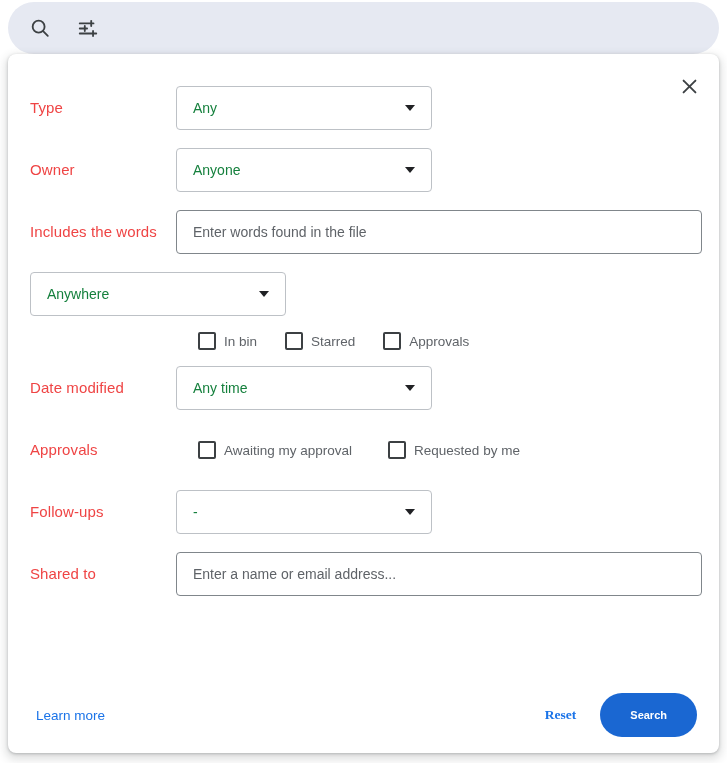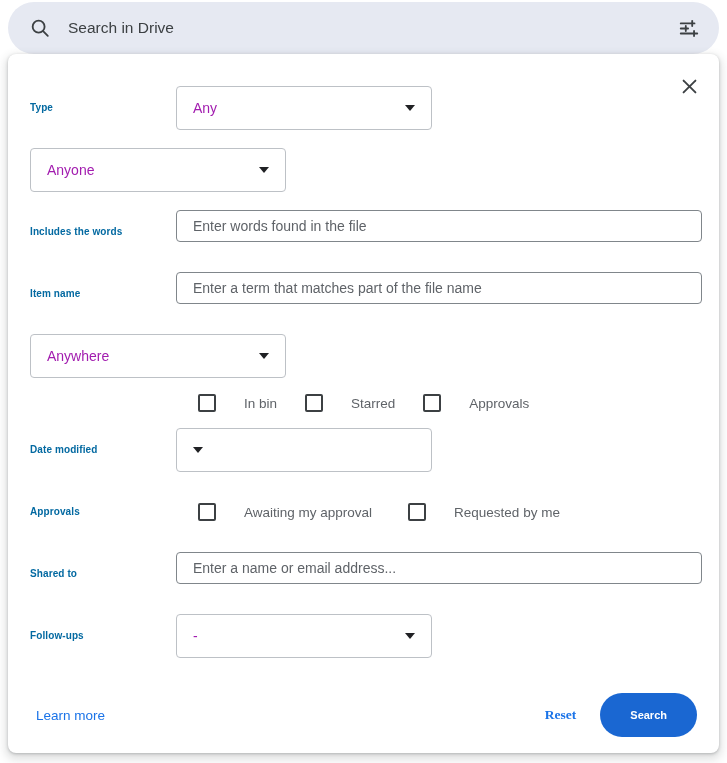--- a/index.html
+++ b/index.html
@@ -94,56 +94,56 @@
 
   .row {
     display: flex;
     align-items: flex-start;
     min-height: 62px;
     padding-left: 22px;
   }
   .label {
     width: 146px;
     flex: 0 0 146px;
-    font-size: 10px;
-    font-weight: bold;
-    color: #0369a1;
+    font-size: 15px;
+    font-weight: normal;
+    color: #ef4444;
     line-height: 44px;
     letter-spacing: 0.1px;
   }
   .field-area { flex: 1 1 auto; }
 
   
   .select {
     width: 256px;
     height: 44px;
     border: 1px solid #bdc1c6;
     border-radius: 4px;
     display: flex;
     align-items: center;
     padding: 0 12px 0 16px;
     background: #ffffff;
   }
   .select-value {
     flex: 1 1 auto;
     font-size: 14px;
-    color: #a21caf;
+    color: #15803d;
   }
   .caret {
     width: 0; height: 0;
     border-left: 5.5px solid transparent;
     border-right: 5.5px solid transparent;
     border-top: 6.5px solid #202124;
     margin-right: 4px;
   }
 
   
   .textfield {
     width: 526px;
-    height: 32px;
+    height: 44px;
     border: 1px solid #80868b;
     border-radius: 4px;
     background: #ffffff;
     font-family: "Liberation Sans", sans-serif;
     font-size: 14px;
     color: #202124;
     padding: 0 16px;
     outline: none;
   }
   .textfield::placeholder { color: #5f6368; opacity: 1; }
@@ -163,21 +163,21 @@
     width: 18px;
     height: 18px;
     border: 2px solid #3c4043;
     border-radius: 2px;
     background: #ffffff;
     flex: 0 0 auto;
   }
   .cbox-label {
     font-size: 13.5px;
     color: #5f6368;
-    margin-left: 28px;
+    margin-left: 8px;
     white-space: nowrap;
   }
 
   .loc-checks .check-item + .check-item { margin-left: 28px; text-align: center; }
   .loc-checks { padding-left: 22px; }
 
   .appr-checks { padding-top: 0; height: 44px; }
   .appr-checks .check-item + .check-item { margin-left: 36px; }
   .appr-checks { padding-left: 22px; }
 
@@ -228,21 +228,20 @@
 
 <div id="root">
 
   <div class="searchbar">
     <div class="search-icon-btn">
       <svg width="22" height="22" viewBox="0 0 24 24" fill="none" stroke="#3c4043" stroke-width="2" stroke-linecap="round">
         <circle cx="10.5" cy="10.5" r="6.5"></circle>
         <line x1="15.4" y1="15.4" x2="20.5" y2="20.5"></line>
       </svg>
     </div>
-    <input class="search-input" type="text" placeholder="Search in Drive" style="">
     <div class="tune-btn">
       <svg width="22" height="22" viewBox="0 0 24 24" fill="none" stroke="#3c4043" stroke-width="2" stroke-linecap="round">
         <line x1="3" y1="7" x2="18" y2="7"></line>
         <line x1="3" y1="12.5" x2="11" y2="12.5"></line>
         <line x1="3" y1="18" x2="21" y2="18"></line>
         <line x1="15.5" y1="4.2" x2="15.5" y2="9.8"></line>
         <line x1="8.5" y1="9.7" x2="8.5" y2="15.3"></line>
         <line x1="17.5" y1="15.2" x2="17.5" y2="20.8"></line>
       </svg>
     </div>
@@ -263,41 +262,36 @@
         <div class="label">Type</div>
         <div class="field-area">
           <div class="select">
             <span class="select-value">Any</span>
             <span class="caret"></span>
           </div>
         </div>
       </div>
 
       <div class="row">
+        <div class="label">Owner</div>
         <div class="field-area">
           <div class="select">
             <span class="select-value">Anyone</span>
             <span class="caret"></span>
           </div>
         </div>
       </div>
 
       <div class="row">
         <div class="label">Includes the words</div>
         <div class="field-area">
           <input class="textfield" type="text" placeholder="Enter words found in the file" style="">
         </div>
       </div>
 
-      <div class="row">
-        <div class="label">Item name</div>
-        <div class="field-area">
-          <input class="textfield" type="text" placeholder="Enter a term that matches part of the file name" style="">
-        </div>
-      </div>
 
       <div class="row" style="min-height:44px;">
         <div class="field-area">
           <div class="select">
             <span class="select-value">Anywhere</span>
             <span class="caret"></span>
           </div>
         </div>
       </div>
       <div class="row" style="min-height:50px;">
@@ -317,20 +311,21 @@
               <span class="cbox-label">Approvals</span>
             </div>
           </div>
         </div>
       </div>
 
       <div class="row">
         <div class="label">Date modified</div>
         <div class="field-area">
           <div class="select">
+            <span class="select-value">Any time</span>
             <span class="caret"></span>
           </div>
         </div>
       </div>
 
       <div class="row">
         <div class="label">Approvals</div>
         <div class="field-area">
           <div class="checks appr-checks">
             <div class="check-item">
@@ -339,33 +334,33 @@
             </div>
             <div class="check-item">
               <span class="cbox"></span>
               <span class="cbox-label">Requested by me</span>
             </div>
           </div>
         </div>
       </div>
 
       <div class="row">
+        <div class="label">Follow-ups</div>
+        <div class="field-area">
+          <div class="select">
+            <span class="select-value">-</span>
+            <span class="caret"></span>
+          </div>
+        </div>
+      </div>
+
+      <div class="row">
         <div class="label">Shared to</div>
         <div class="field-area">
           <input class="textfield" type="text" placeholder="Enter a name or email address..." style="">
-        </div>
-      </div>
-
-      <div class="row">
-        <div class="label">Follow-ups</div>
-        <div class="field-area">
-          <div class="select">
-            <span class="select-value">-</span>
-            <span class="caret"></span>
-          </div>
         </div>
       </div>
 
     </div>
 
     <div class="footer">
       <a class="learn-more" href="#">Learn more</a>
       <div class="footer-spacer"></div>
       <button class="reset-btn">Reset</button>
       <button class="search-btn">Search</button>

